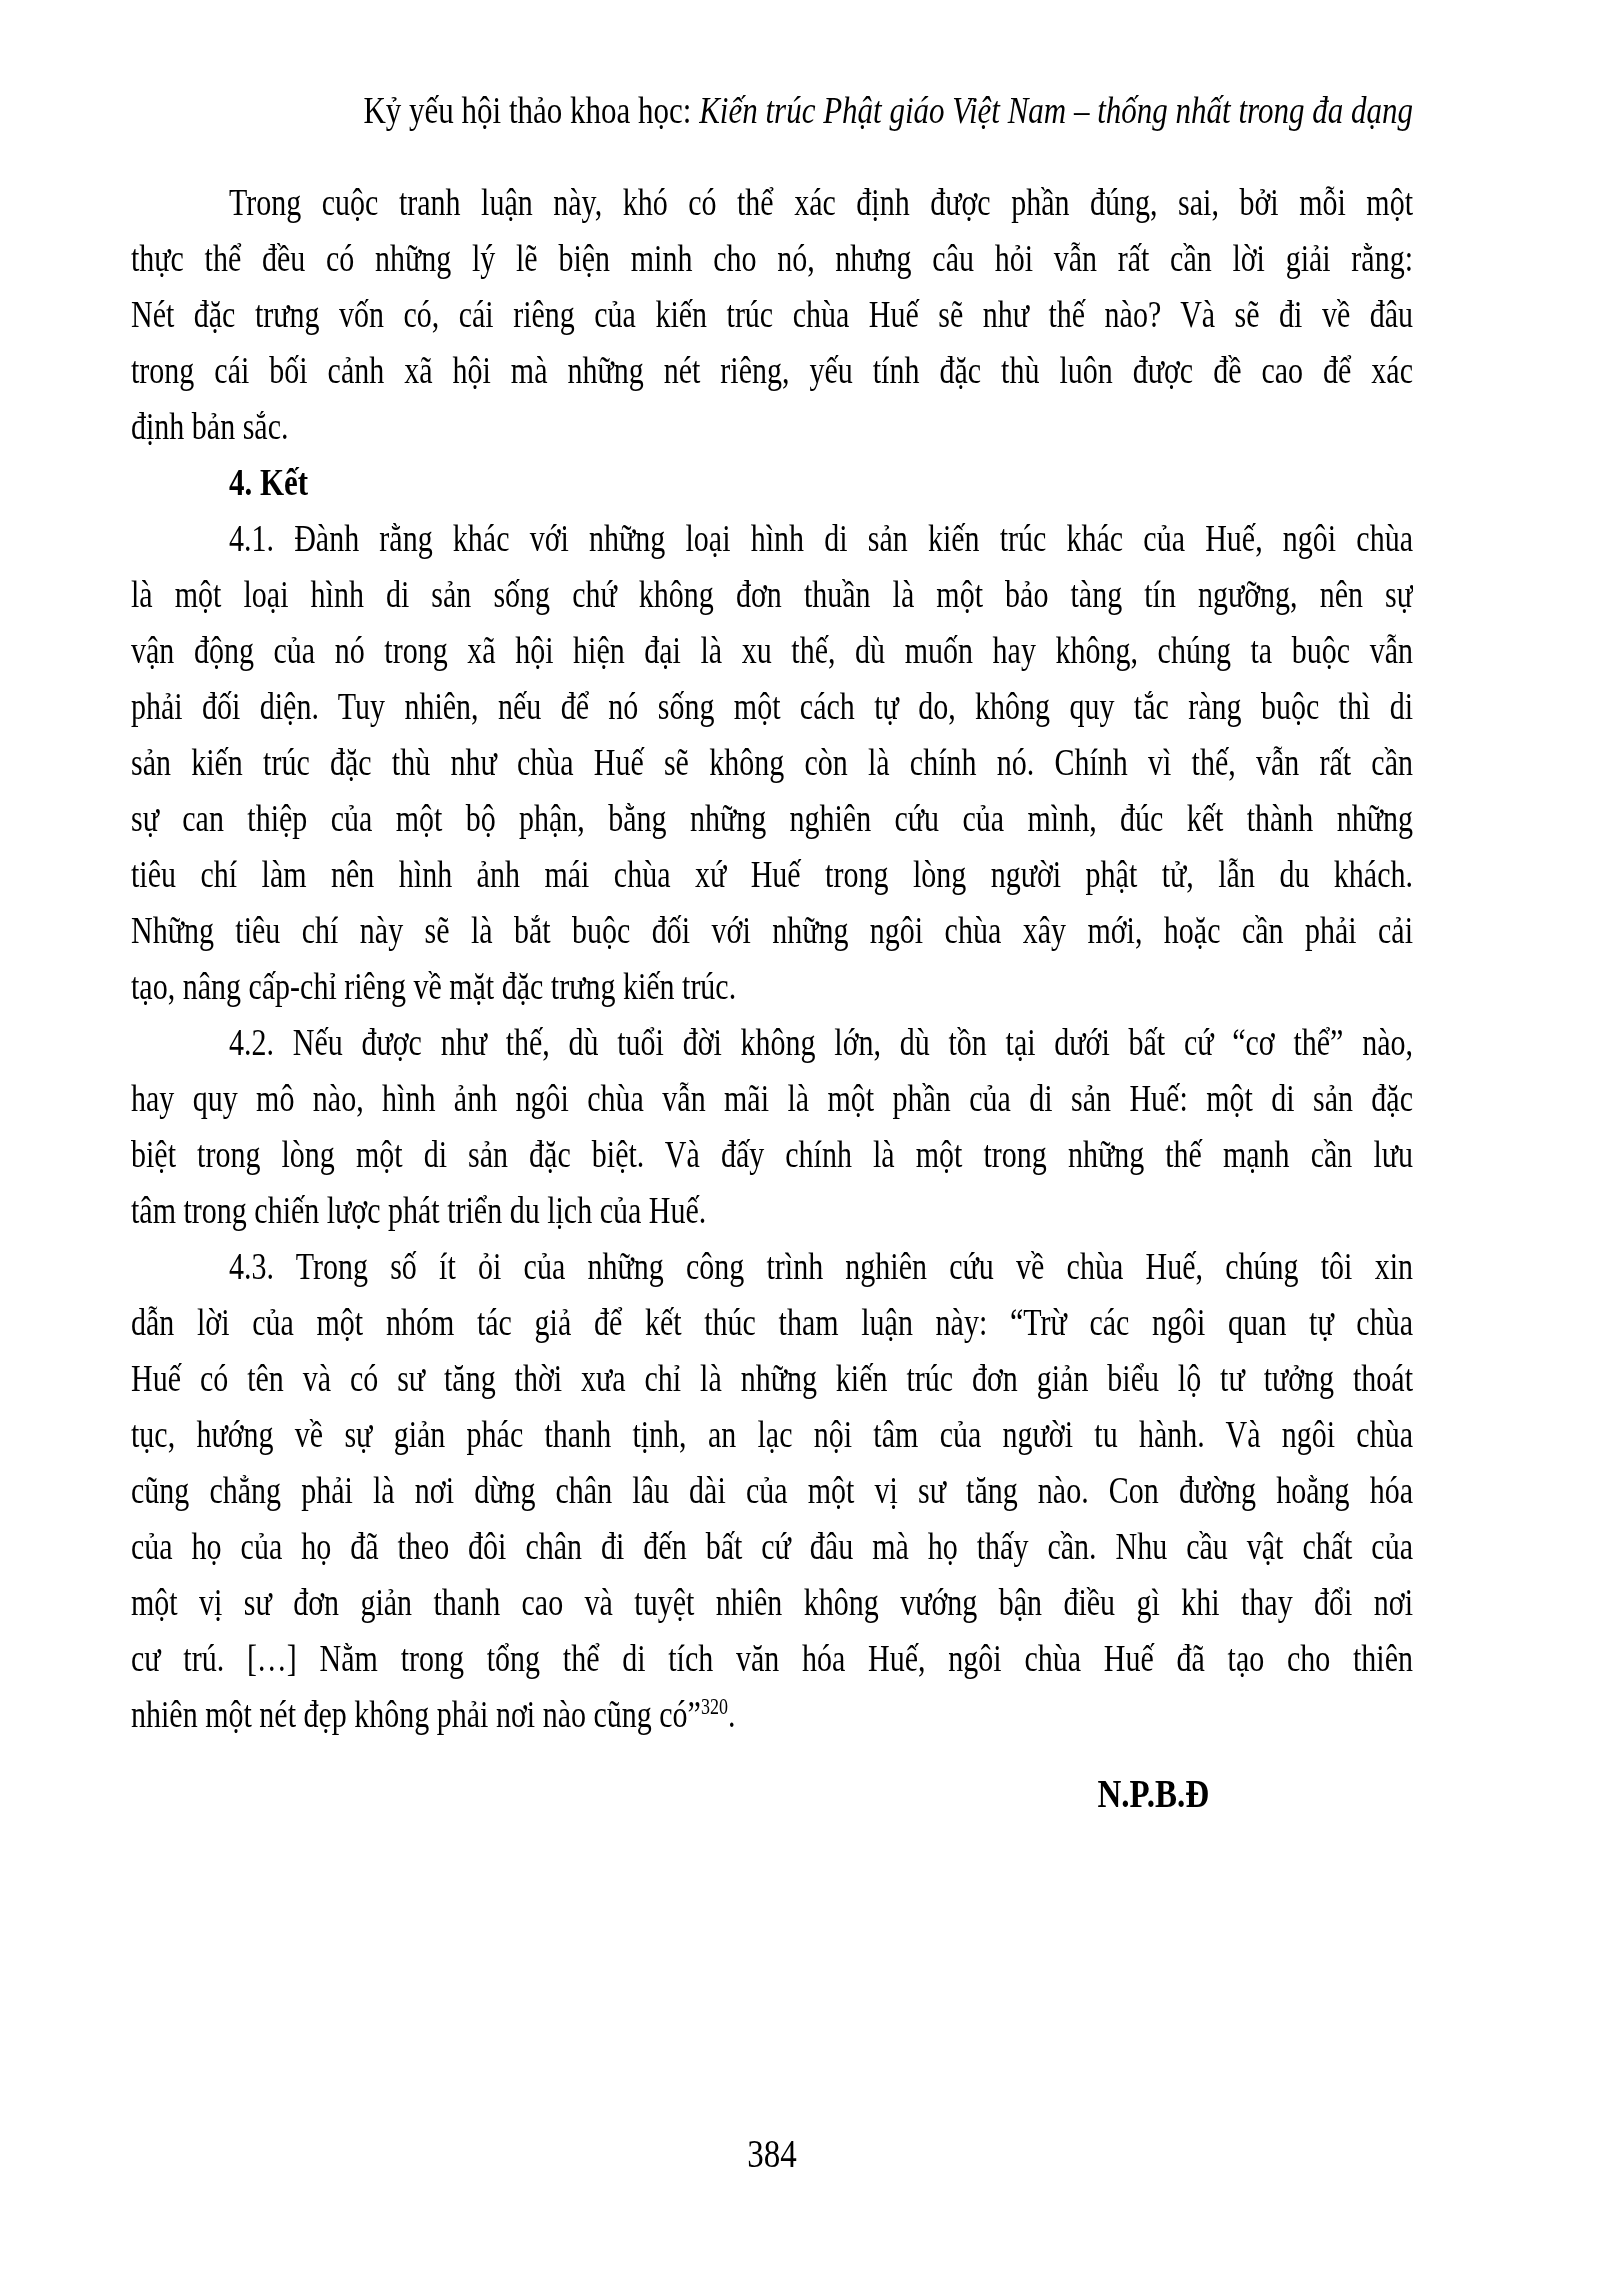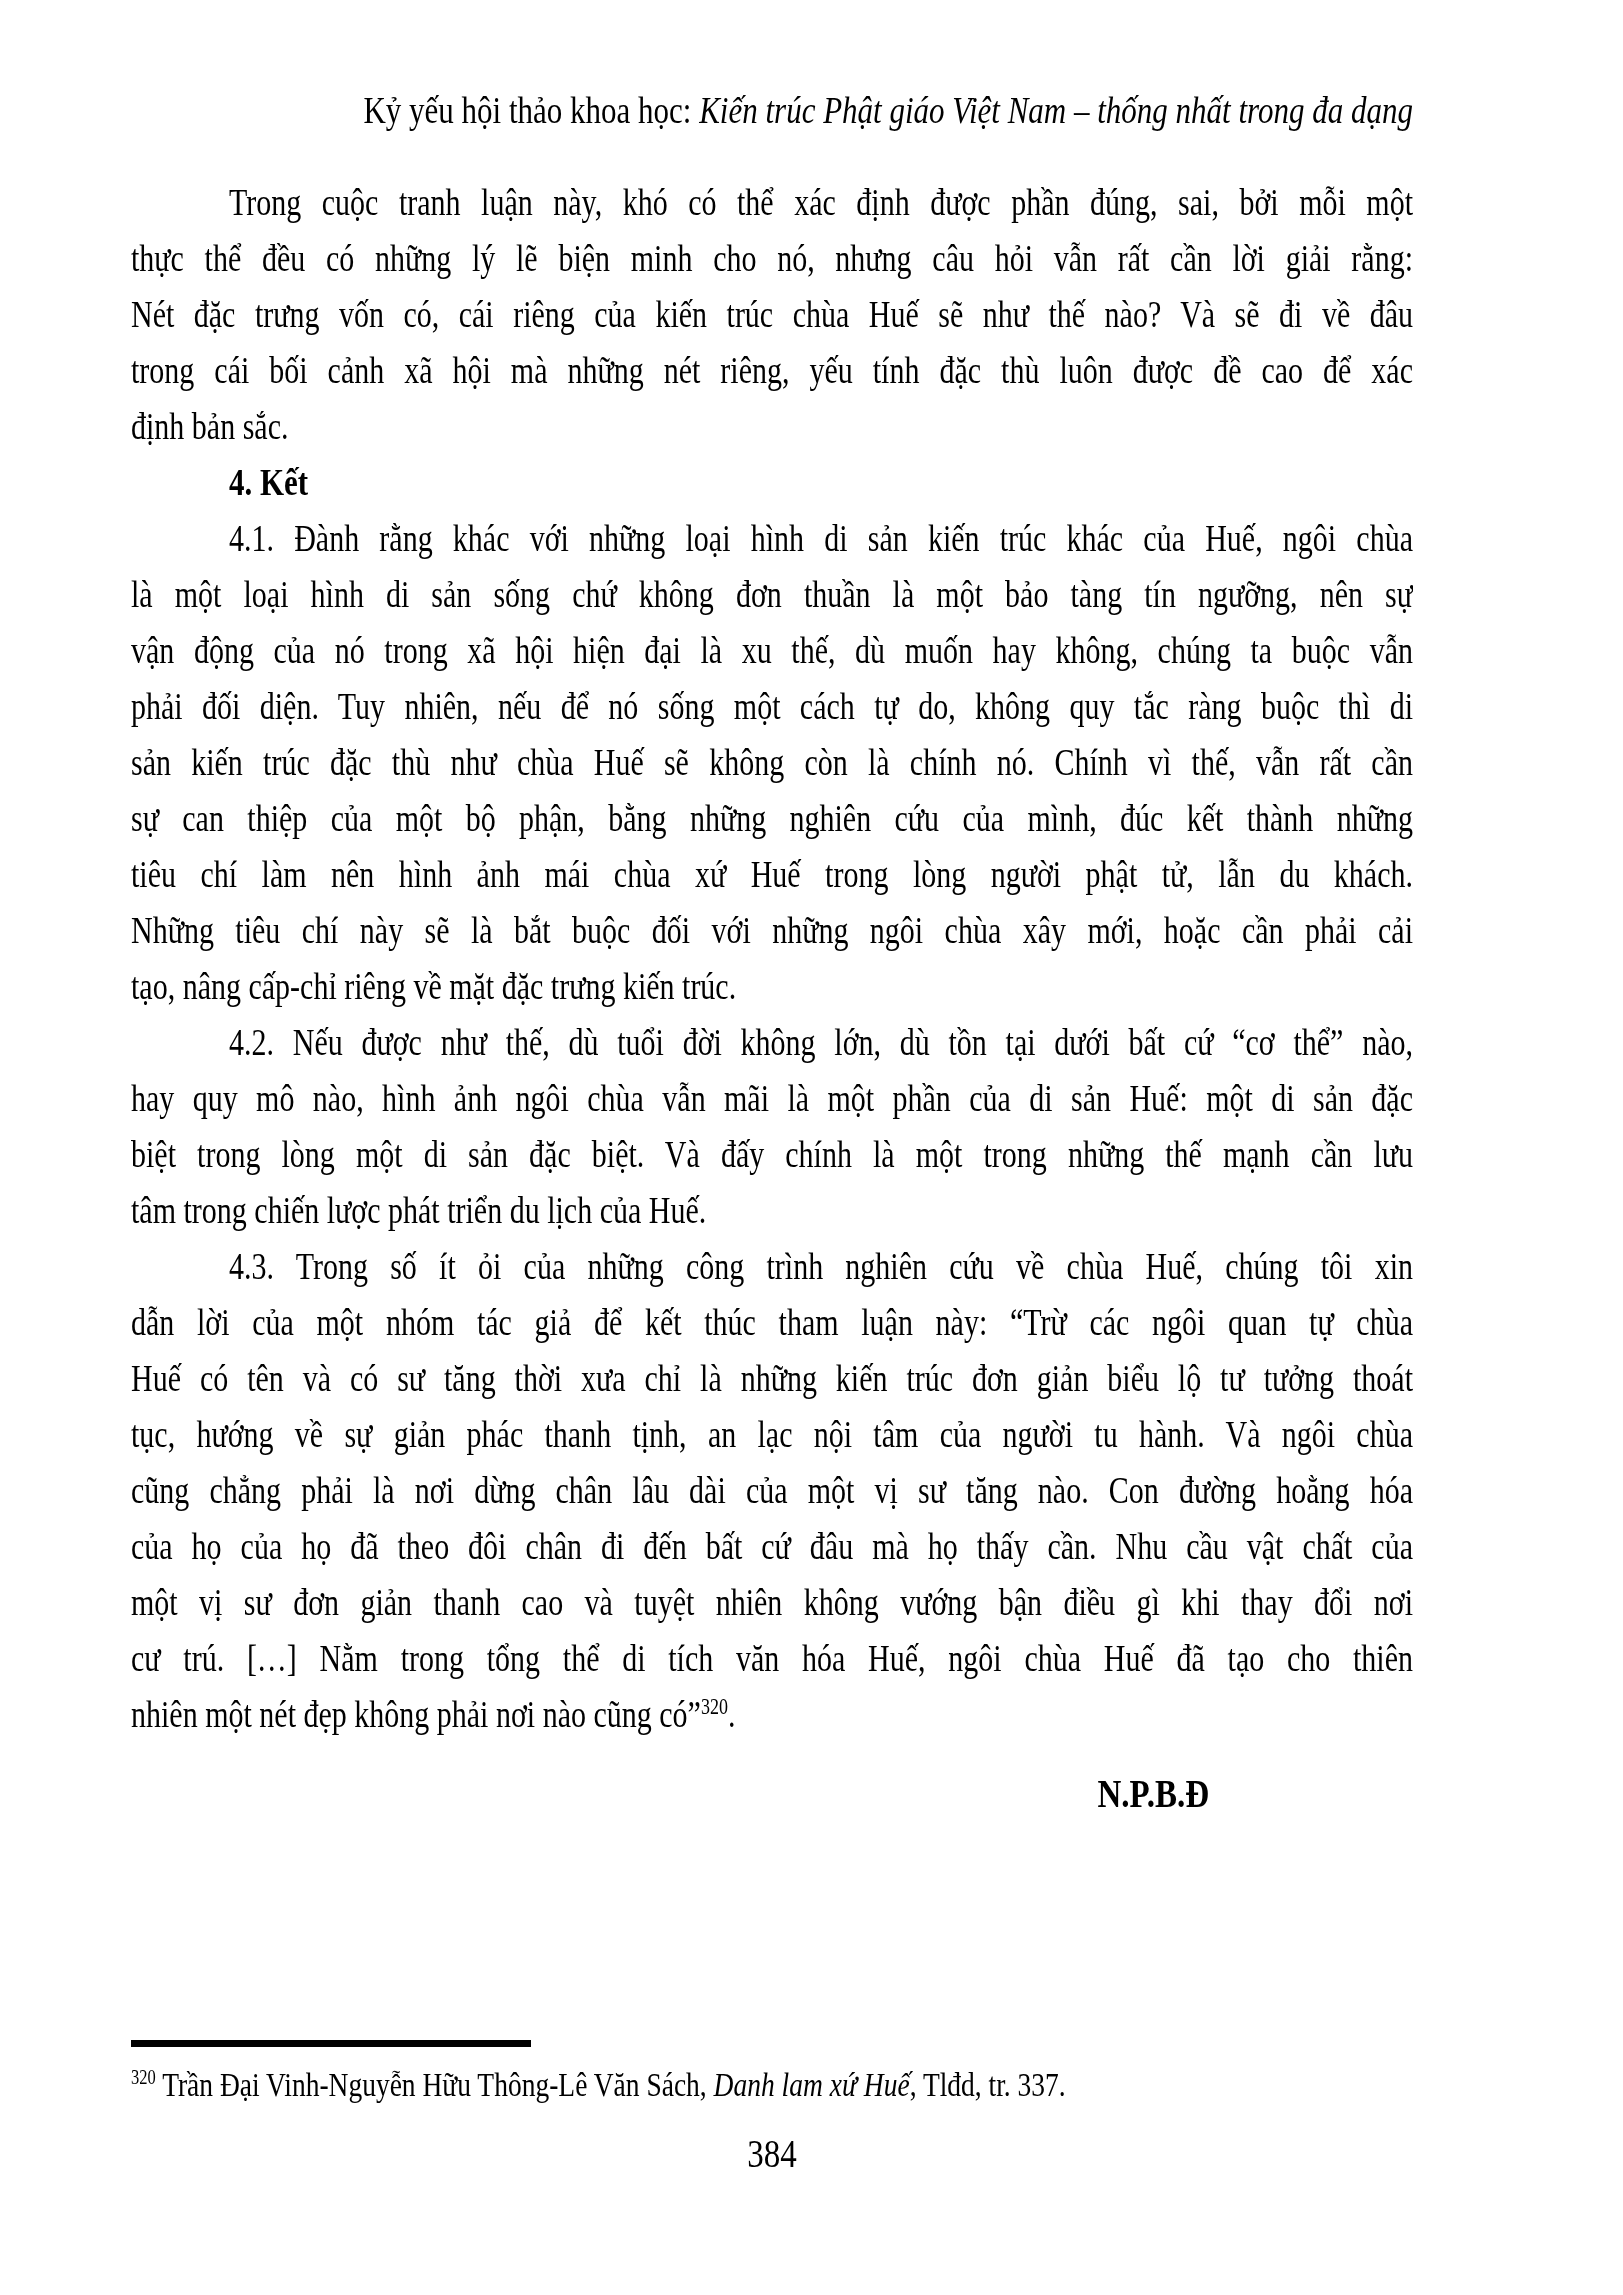--- a/index.html
+++ b/index.html
@@ -90,21 +90,17 @@
     <div class="line j tall">tục, hướng về sự giản phác thanh tịnh, an lạc nội tâm của người tu hành. Và ngôi chùa</div>
     <div class="line j tall">cũng chẳng phải là nơi dừng chân lâu dài của một vị sư tăng nào. Con đường hoằng hóa</div>
     <div class="line j tall">của họ của họ đã theo đôi chân đi đến bất cứ đâu mà họ thấy cần. Nhu cầu vật chất của</div>
     <div class="line j tall">một vị sư đơn giản thanh cao và tuyệt nhiên không vướng bận điều gì khi thay đổi nơi</div>
     <div class="line j tall">cư trú. […] Nằm trong tổng thể di tích văn hóa Huế, ngôi chùa Huế đã tạo cho thiên</div>
     <div class="line last tall"><span>nhiên một nét đẹp không phải nơi nào cũng có”</span><sup class="ref">320</sup><span>.</span></div>
 
     <div class="signature tall">N.P.B.Đ</div>
   </div>
 
-  <div class="footnote">
-    <div class="fn-sep"></div>
-    <div class="fn-text tall"><sup class="ref">320</sup><span> Trần Đại Vinh-Nguyễn Hữu Thông-Lê Văn Sách, </span><span class="ital">Danh lam xứ Huế</span><span>, Tlđd, tr. 337.</span></div>
-  </div>
 
   <div class="pagenum tall">384</div>
 
 </div>
 
 
 </body></html>

